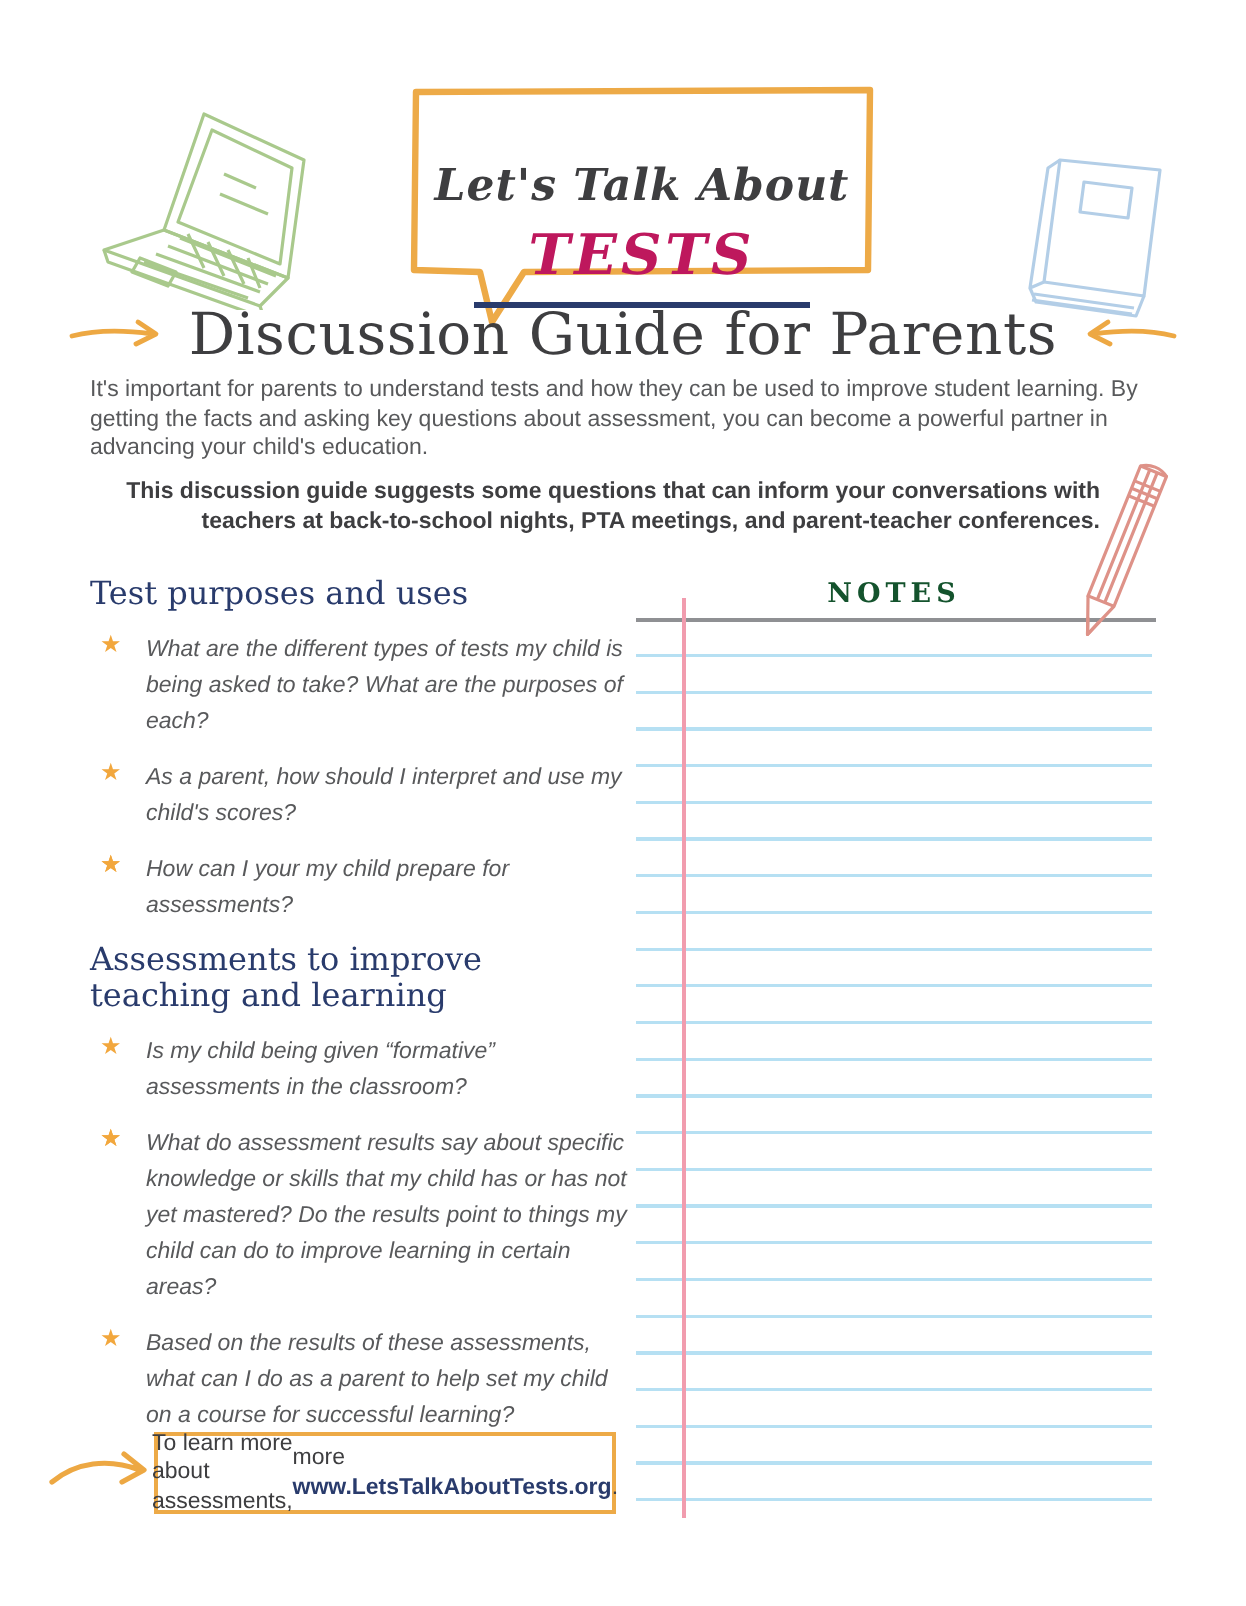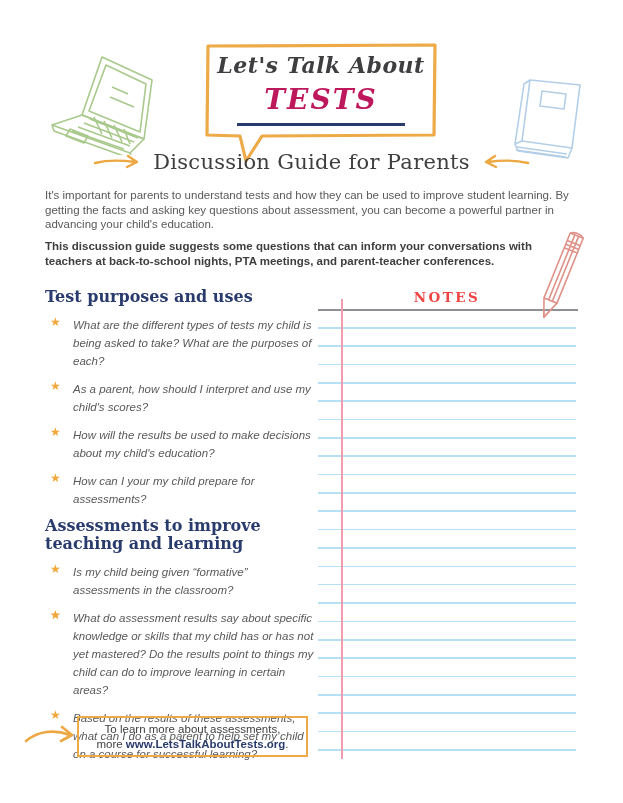--- a/index.html
+++ b/index.html
@@ -10,81 +10,81 @@
     width: 623px; height: 803px;
     background: #ffffff;
     overflow: hidden;
   }
   
   .bubble-svg { position:absolute; left:198px; top:40px; }
   .bubble-text { position:absolute; left:202px; top:52px; width:238px; text-align:center; }
   .bubble-line1 {
     font-family: "DejaVu Serif", serif;
     font-style: italic; font-weight: bold;
-    font-size: 22px; color:#3e3e40; letter-spacing:.5px;
+    font-size: 22px; color:#3e3e40; letter-spacing:.5px;margin-top:28px;
   }
   .bubble-line2 {
     font-family: "DejaVu Serif", serif;
     font-style: italic; font-weight: bold;
     font-size: 28px; line-height: 44px; color:#be185d; letter-spacing:2px;
   }
   .bubble-underline { width:168px; height:3px; background:#293b6c; margin:1px auto 0; }
   .corner-icon { position:absolute; }
   .laptop-svg { left:46px; top:53px; }
   .notebook-svg { left:500px; top:74px; }
   .subtitle-row {
     position:absolute; left:0; top:150px; width:623px;
     display:flex; align-items:center; justify-content:center; gap:12px;
   }
   .subtitle {
     font-family:"DejaVu Serif", serif;
-    font-size:21px; font-weight:500; color:#3e3e40; letter-spacing:.3px;
+    font-size:29px; font-weight:500; color:#3e3e40; letter-spacing:.3px;
   }
   
   .intro {
     position:absolute; left:45px; top:188px; width:545px;
     font-size:11.5px; line-height:14.6px; color:#58595b;
   }
   .intro-bold {
     position:absolute; left:45px; top:239px; width:505px;
-    font-size:11.5px; line-height:14.6px; color:#3e3e40; font-weight:bold;
+    font-size:11.5px; line-height:14.6px; color:#3e3e40; font-weight:bold;text-align:right;
   }
   
   .left-col { position:absolute; left:45px; top:288px; width:272px; }
   .sec-heading {
     font-family:"DejaVu Serif", serif;
-    font-size:16px; line-height:18.5px; font-weight:bold; color:#293b6c;
+    font-size:16px; line-height:18.5px; font-weight:normal; color:#293b6c;
     margin-bottom:8px;
   }
   .qlist { list-style:none; margin-bottom:7px; }
   .qlist li { position:relative; padding-left:28px; margin-bottom:10px; }
   .qlist .star {
     position:absolute; left:5px; top:0;
     color:#f2a73d; font-size:12px; font-style:normal;
   }
   .qtext { font-size:11.5px; line-height:14.2px; color:#58595b; font-style:italic; }
   
   .notes-label {
     position:absolute; left:318px; top:289px; width:258px;
     text-align:center; font-family:"DejaVu Serif", serif;
-    font-weight:bold; font-size:13.5px; letter-spacing:2.5px; color:#ef4444;
+    font-weight:bold; font-size:13.5px; letter-spacing:2.5px; color:#14532d;
   }
   .notes-topline { position:absolute; left:318px; top:309px; width:260px; height:1.6px; background:#8f9093; }
   .notes-lines {
     position:absolute; left:318px; top:327px; width:258px; height:424px;
     background: repeating-linear-gradient(to bottom,
       #b6e0f3 0px, #b6e0f3 1.6px, transparent 1.6px, transparent 18.35px);
   }
   .notes-margin { position:absolute; left:341px; top:299px; width:1.6px; height:460px; background:#f19cae; }
   .pencil-svg { position:absolute; left:522px; top:228px; }
   
   .footer-box {
     position:absolute; left:77px; top:716px; width:231px; height:41px;
     border:2px solid #edaa47;
-    display:flex; flex-direction:column; justify-content:center; align-items:center;
+    display:flex; flex-direction:row; justify-content:center; align-items:center;
     font-size:11.5px; line-height:14.5px; color:#3e3e40;
   }
   .footer-url { font-weight:bold; color:#293b6c; }
   .footer-arrow-svg { position:absolute; left:24px; top:723px; }
   svg { display:block; }
 </style>
 </head>
 <body>
 
 <div class="page">
@@ -156,21 +156,20 @@
       <li>
         <span class="star">★</span>
         <span class="qtext">What are the different types of tests my child is being asked to take? What are the purposes of each?</span>
       </li>
       <li>
         <span class="star">★</span>
         <span class="qtext">As a parent, how should I interpret and use my child's scores?</span>
       </li>
       <li>
         <span class="star">★</span>
-        <span class="qtext">How will the results be used to make decisions about my child's education?</span>
       </li>
       <li>
         <span class="star">★</span>
         <span class="qtext">How can I your my child prepare for assessments?</span>
       </li>
     </ul>
 
     <div class="sec-heading" style="width:225px;">Assessments to improve teaching and learning</div>
     <ul class="qlist">
       <li>

